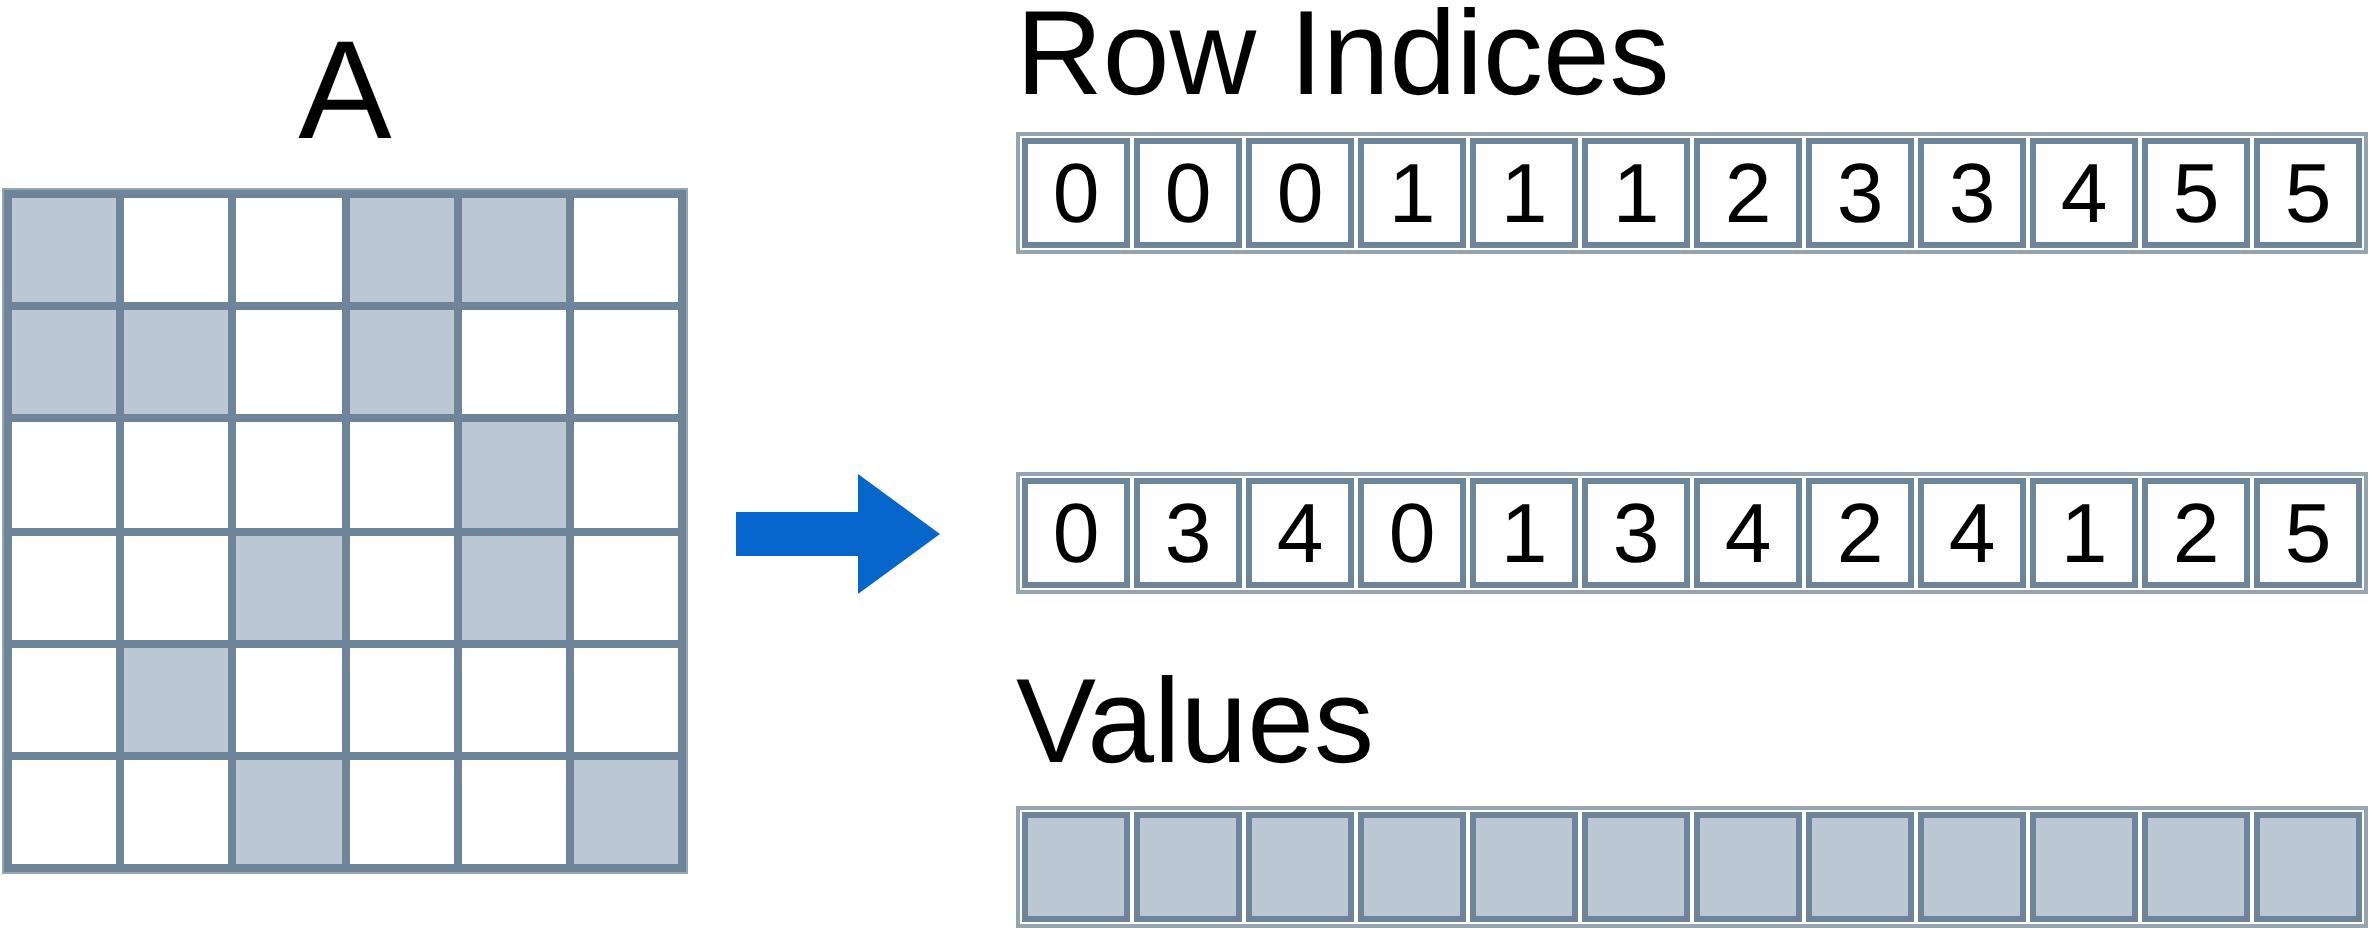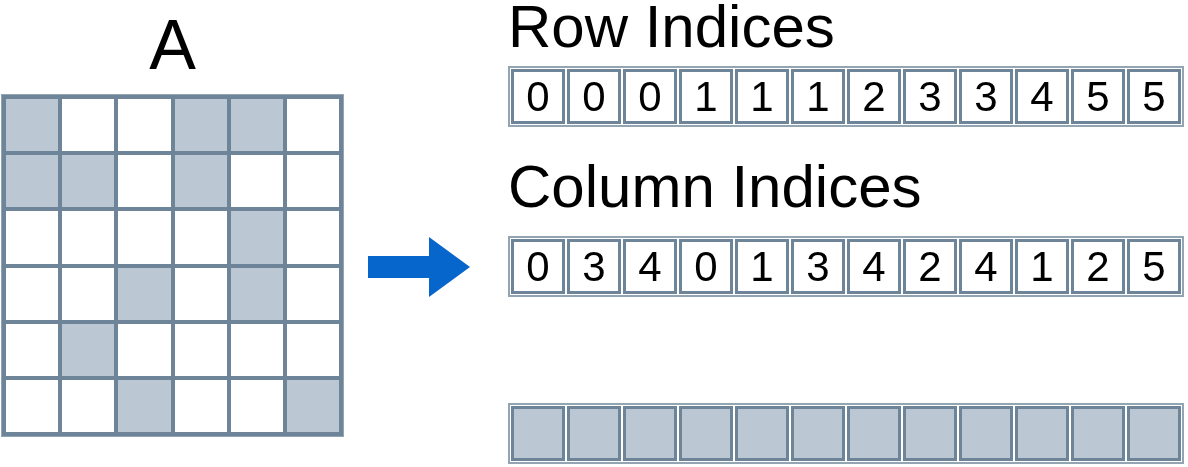--- a/index.html
+++ b/index.html
@@ -157,36 +157,36 @@
       <div class="acell">1</div>
       <div class="acell">1</div>
       <div class="acell">2</div>
       <div class="acell">3</div>
       <div class="acell">3</div>
       <div class="acell">4</div>
       <div class="acell">5</div>
       <div class="acell">5</div>
     </div>
 
-  <div class="title t-col">Column Indices</div>
   <div class="array a-col">
       <div class="acell">0</div>
       <div class="acell">3</div>
       <div class="acell">4</div>
       <div class="acell">0</div>
       <div class="acell">1</div>
       <div class="acell">3</div>
       <div class="acell">4</div>
       <div class="acell">2</div>
       <div class="acell">4</div>
       <div class="acell">1</div>
       <div class="acell">2</div>
       <div class="acell">5</div>
     </div>
 
+  <div class="title t-val">Values</div>
   <div class="array a-val">
       <div class="acell shaded"></div>
       <div class="acell shaded"></div>
       <div class="acell shaded"></div>
       <div class="acell shaded"></div>
       <div class="acell shaded"></div>
       <div class="acell shaded"></div>
       <div class="acell shaded"></div>
       <div class="acell shaded"></div>
       <div class="acell shaded"></div>

